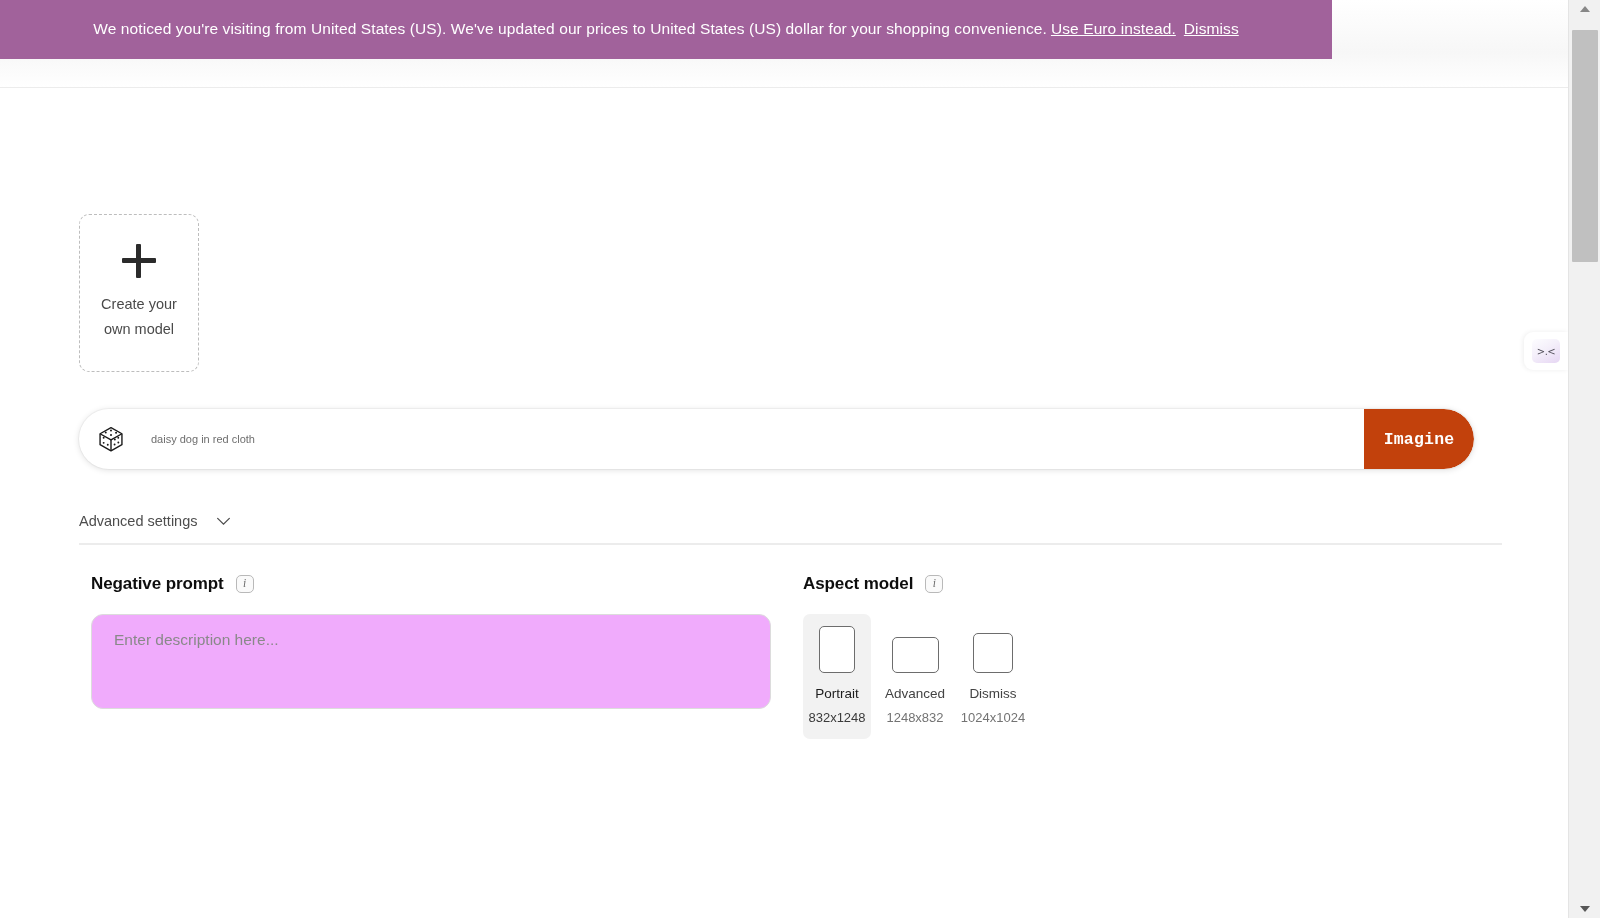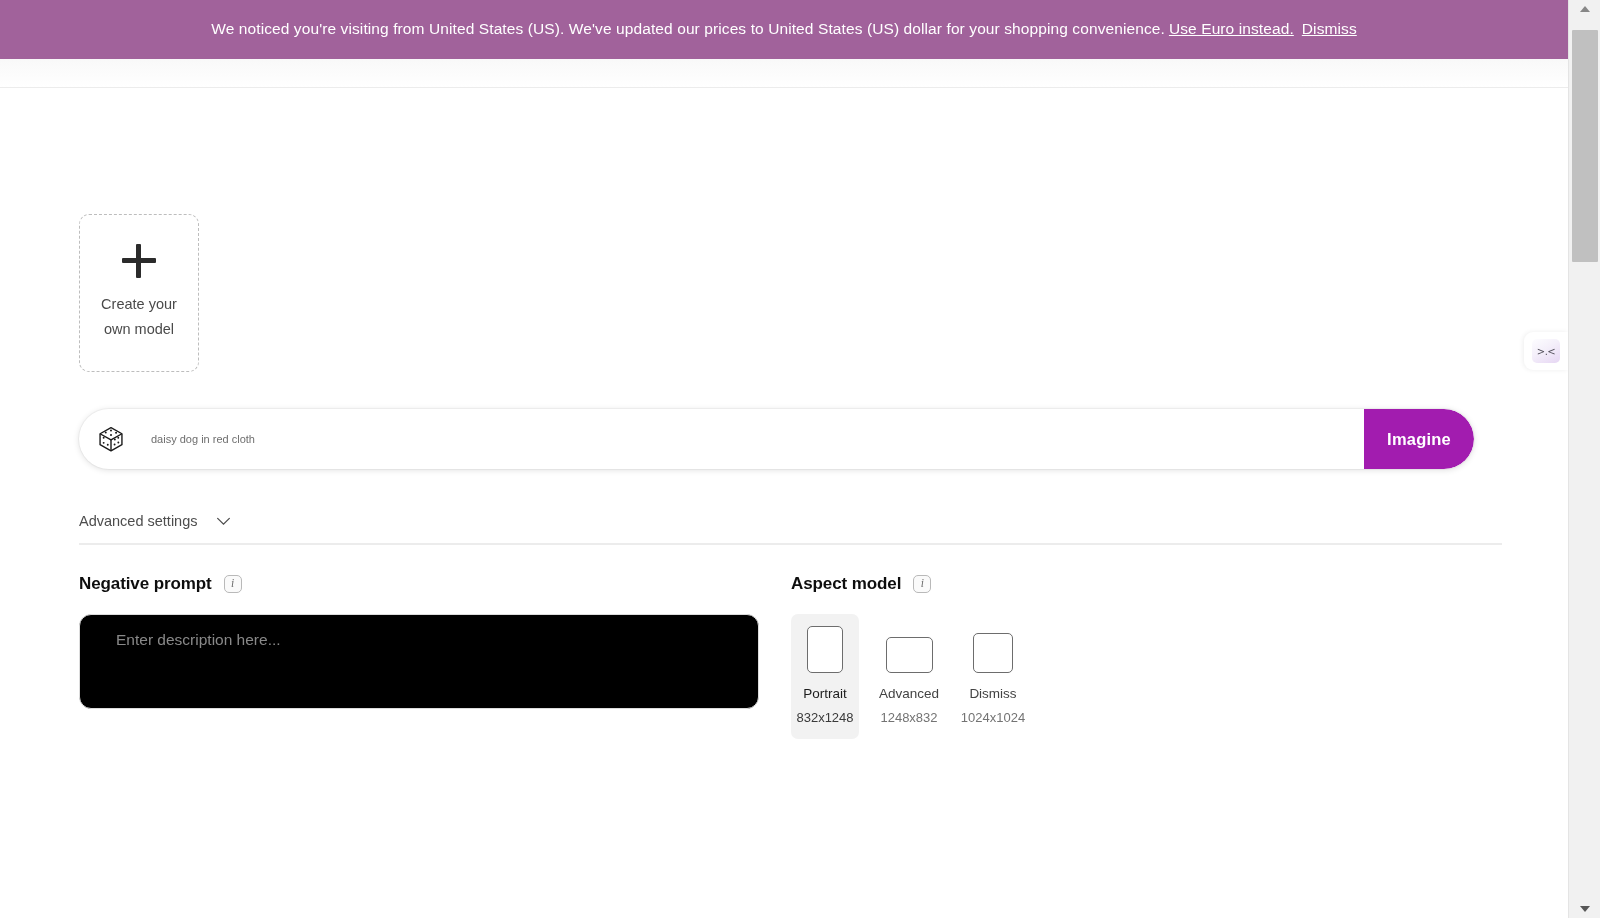--- a/index.html
+++ b/index.html
@@ -20,21 +20,21 @@
     width: 1568px;
     height: 918px;
     background: #ffffff;
     overflow: hidden;
   }
 
   
   .currency-banner {
     position: absolute;
     top: 0; left: 0;
-    width: 1568px;
+    width: 1332px;
     height: 59px;
     background: #a1629b;
     display: flex;
     align-items: center;
     justify-content: center;
     z-index: 40;
   }
   .currency-banner-inner {
     color: #ffffff;
     font-size: 15.5px;
@@ -161,25 +161,25 @@
     font-size: 11px;
     color: #1d4ed8;
     padding: 0 16px 0 25px;
     height: 100%;
   }
   .prompt-input::placeholder { color: #6e6e6e; opacity: 1; }
   .imagine-button {
     flex: 0 0 auto;
     align-self: stretch;
     width: 110px;
-    background: #a21caf;
+    background: #c2410c;
     color: #ffffff;
     border: none;
     border-radius: 0 30px 30px 0;
-    font-family: Liberation Sans, sans-serif;
+    font-family: Liberation Mono, monospace;
     font-size: 16.5px;
     font-weight: bold;
     cursor: pointer;
     letter-spacing: .2px;
   }
 
   
   .advanced-row {
     margin-top: 44px;
     display: flex;
@@ -197,20 +197,21 @@
     height: 2px;
     background: #ececec;
     border: none;
   }
 
   
   .settings-grid {
     margin-top: 29px;
     display: flex;
     align-items: flex-start;
+    margin-left: 12px;
   }
   .col-negative { width: 712px; flex: 0 0 auto; }
   .col-aspect   { flex: 1 1 auto; padding-left: 0; }
 
   .field-head {
     display: flex;
     align-items: center;
     gap: 12px;
     margin-bottom: 20px;
   }
@@ -234,35 +235,35 @@
     font-style: italic;
     cursor: pointer;
     line-height: 1;
   }
 
   .negative-textarea {
     width: 680px;
     height: 95px;
     border: 1.3px solid #dcdcdc;
     border-radius: 12px;
-    padding: 16px 36px;
+    padding: 16px 22px;
     font-family: "Liberation Sans", sans-serif;
     font-size: 15.5px;
     color: #5c5c5c;
     resize: none;
     outline: none;
-    background: #000000;
+    background: #f0abfc;
   }
   .negative-textarea::placeholder { color: #898989; opacity: 1; }
 
   
   .ratio-list {
     display: flex;
     align-items: flex-start;
-    gap: 16px;
+    gap: 10px;
   }
   .ratio-option {
     width: 68px;
     padding: 12px 0 14px 0;
     display: flex;
     flex-direction: column;
     align-items: center;
     border-radius: 7px;
     cursor: pointer;
     background: transparent;

